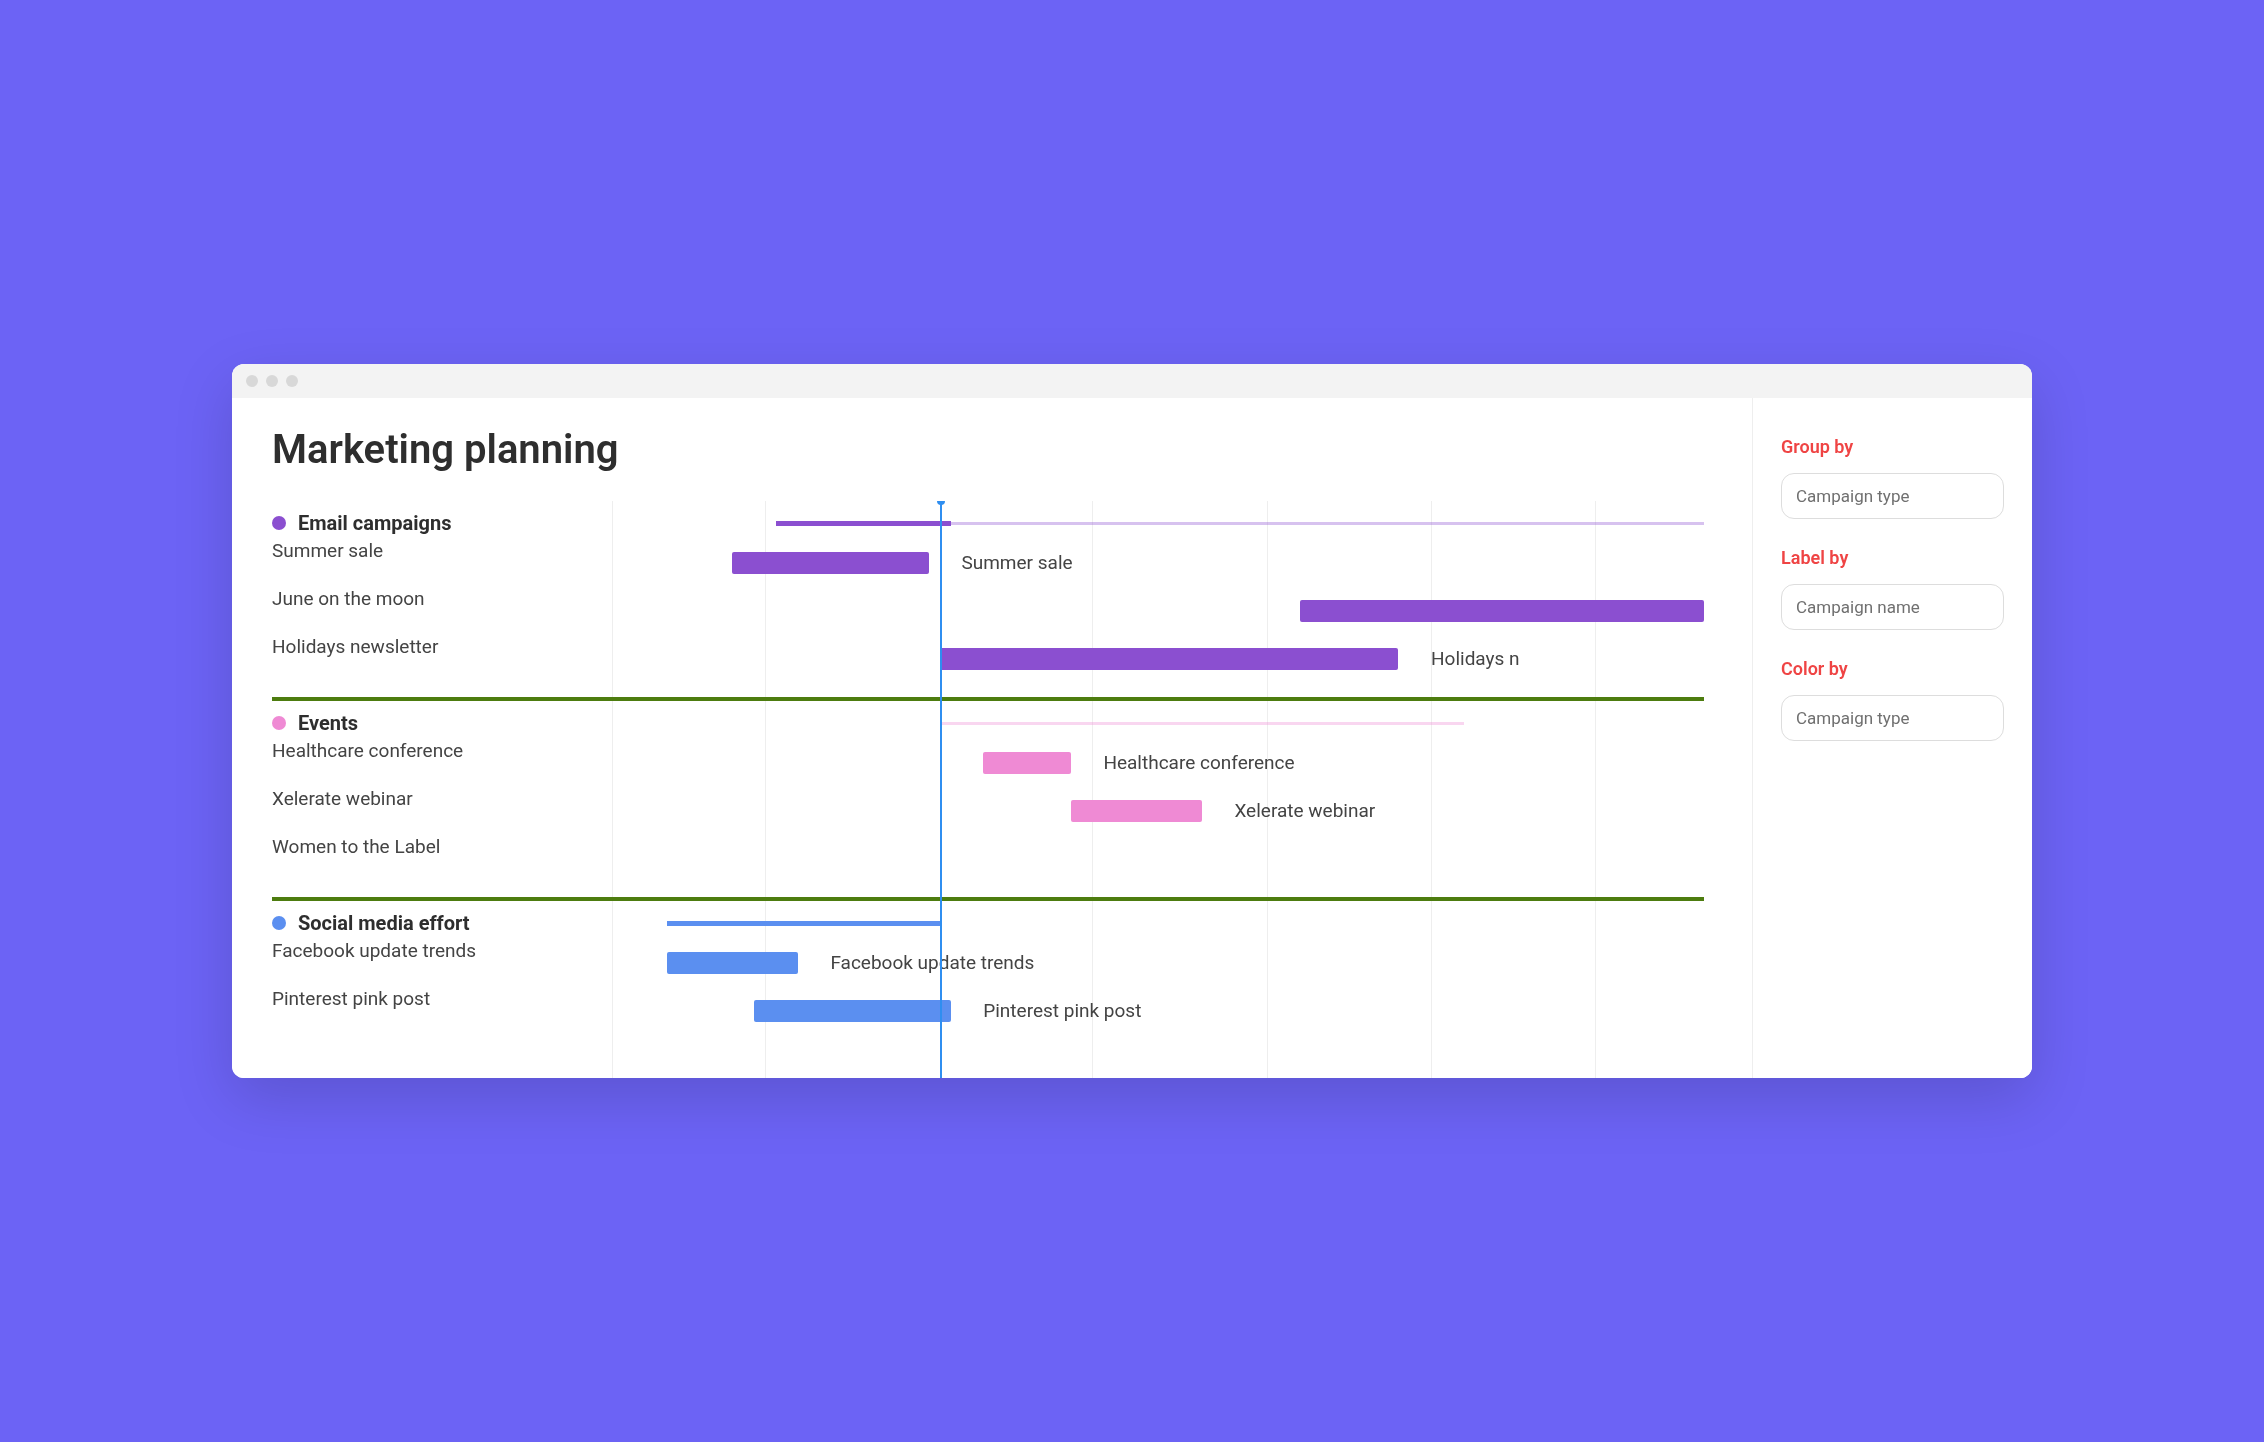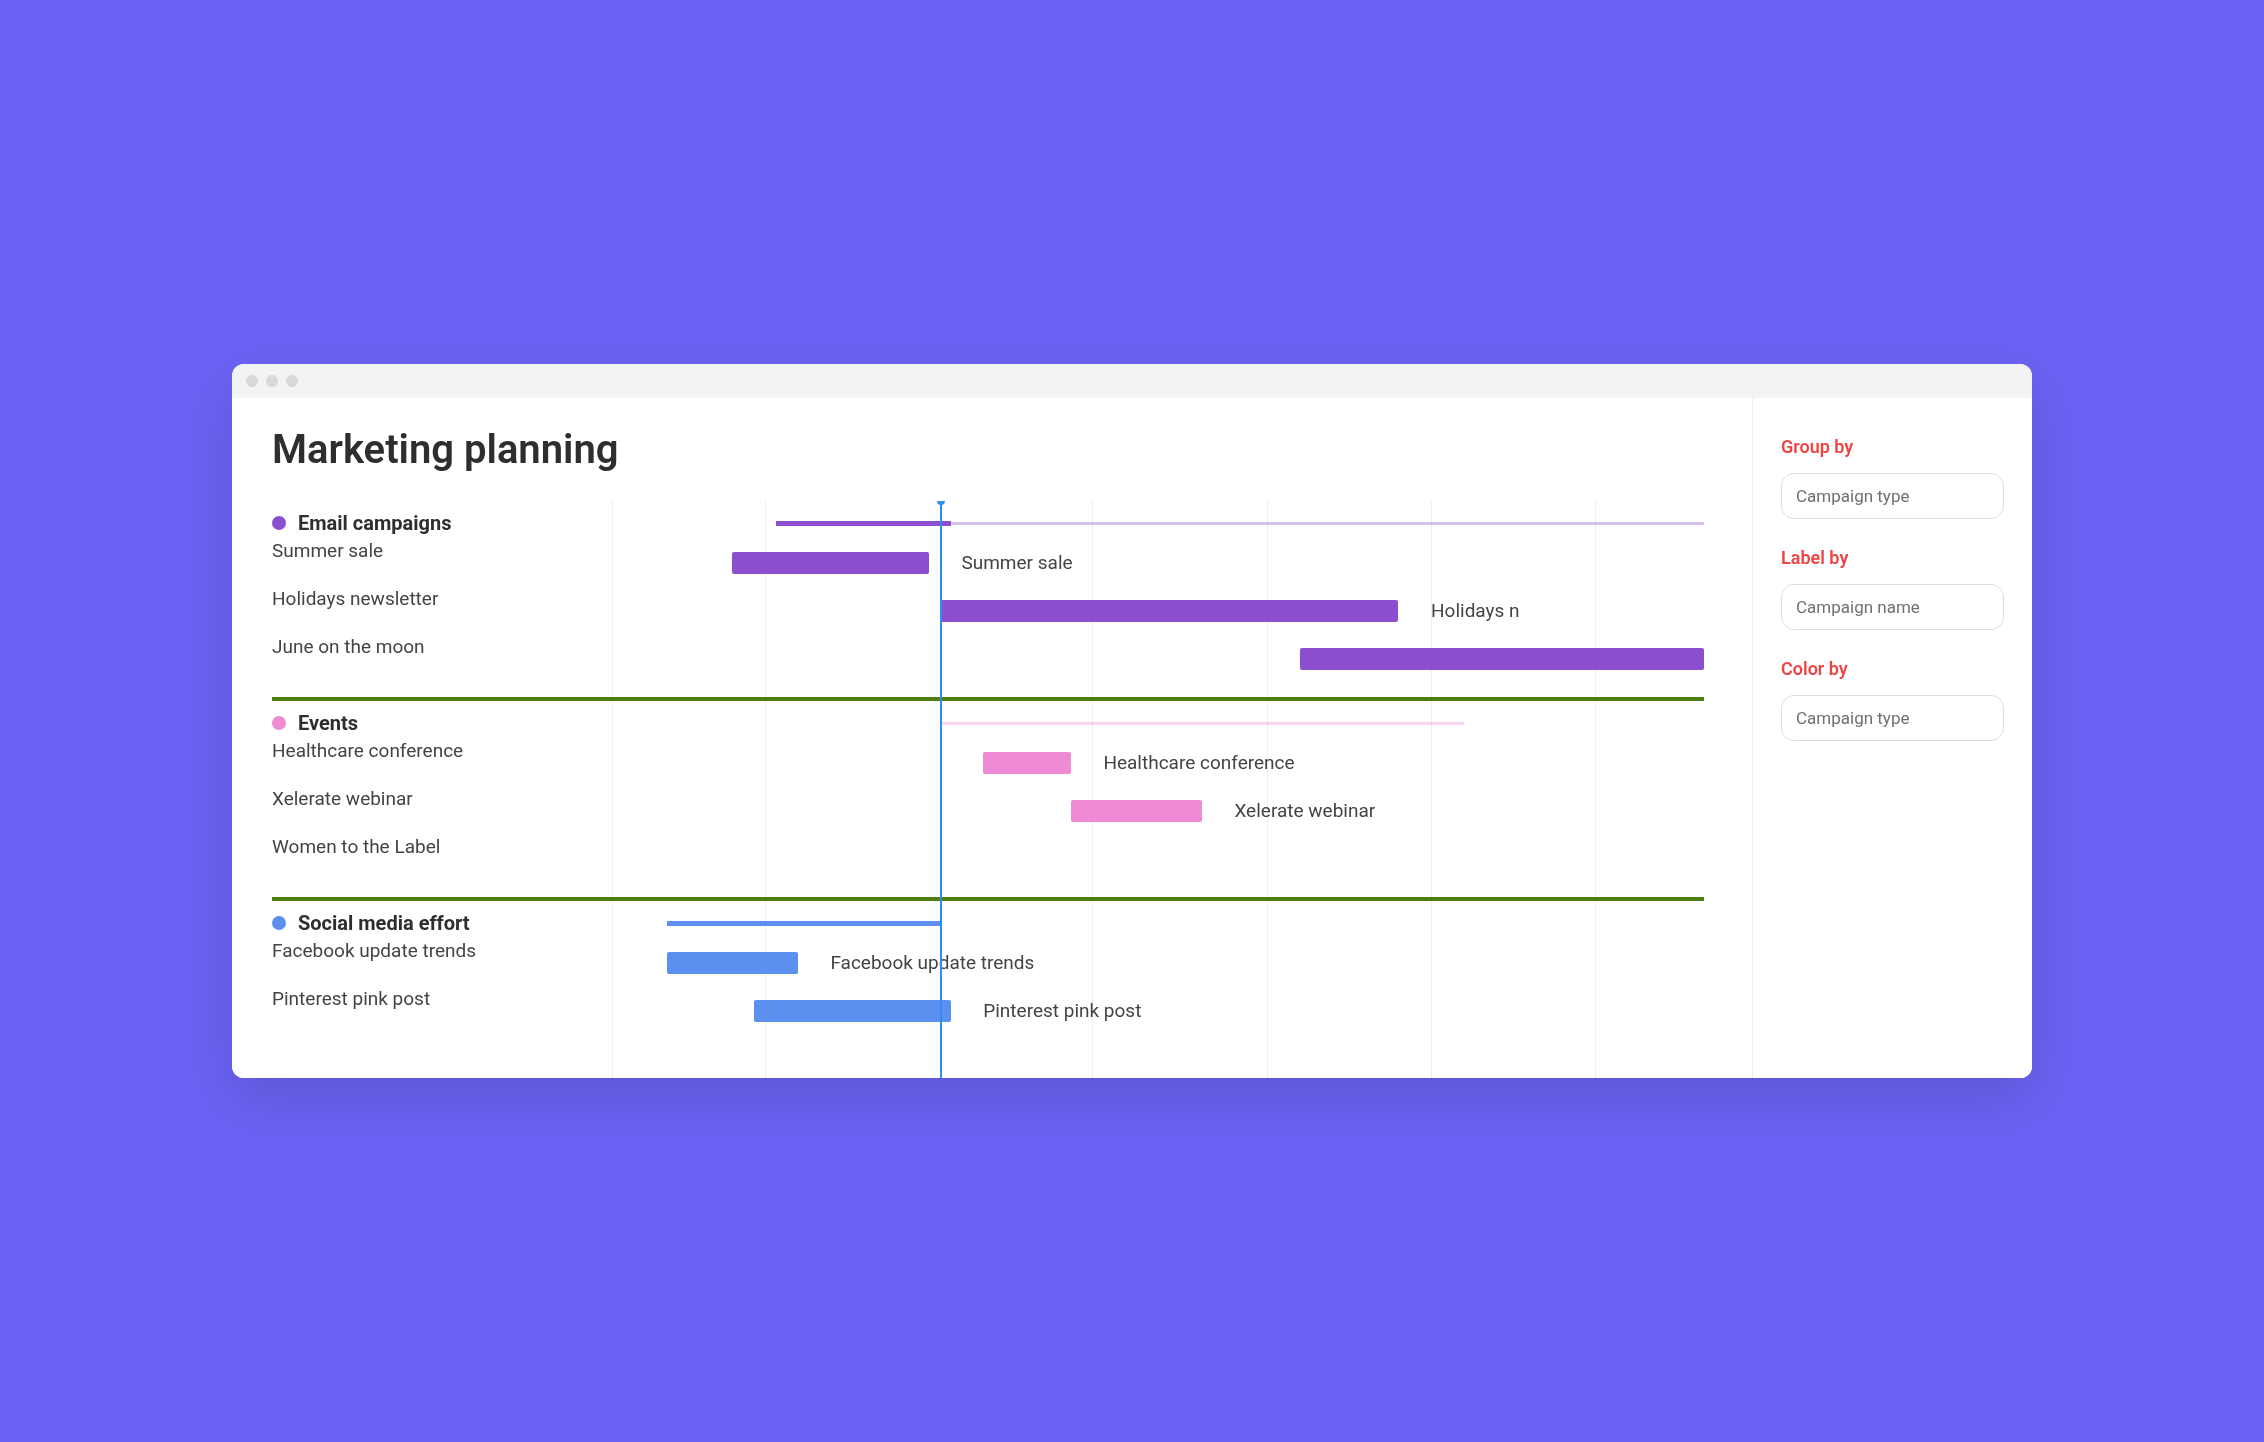--- a/index.html
+++ b/index.html
@@ -214,30 +214,30 @@
                 </div>
               </div>
               <div class="row">
                 <div class="row-label">Summer sale</div>
                 <div class="bar-area">
                   <div class="bar" style="left: 11%; width: 18%; background: rgb(139, 79, 208);"></div>
                   <div class="bar-label" style="left: 32%;">Summer sale</div>
                 </div>
               </div>
               <div class="row">
+                <div class="row-label">June on the moon</div>
+                <div class="bar-area">
+                  <div class="bar" style="left: 63%; width: 37%; background: rgb(139, 79, 208);"></div>
+                </div>
+              </div>
+              <div class="row">
                 <div class="row-label">Holidays newsletter</div>
                 <div class="bar-area">
                   <div class="bar" style="left: 30%; width: 42%; background: rgb(139, 79, 208);"></div>
                   <div class="bar-label" style="left: 75%;">Holidays n</div>
-                </div>
-              </div>
-              <div class="row">
-                <div class="row-label">June on the moon</div>
-                <div class="bar-area">
-                  <div class="bar" style="left: 63%; width: 37%; background: rgb(139, 79, 208);"></div>
                 </div>
               </div>
             </div>
             <div class="group">
               <div class="group-header">
                 <div class="group-dot" style="background: rgb(239, 138, 212);"></div>
                 <div class="group-title">Events</div>
                 <div style="position: absolute; inset: 0px 0px 0px 340px;">
                   <div class="group-summary-trail" style="left: 30%; width: 48%; background: rgb(239, 138, 212);"></div>
                 </div>

